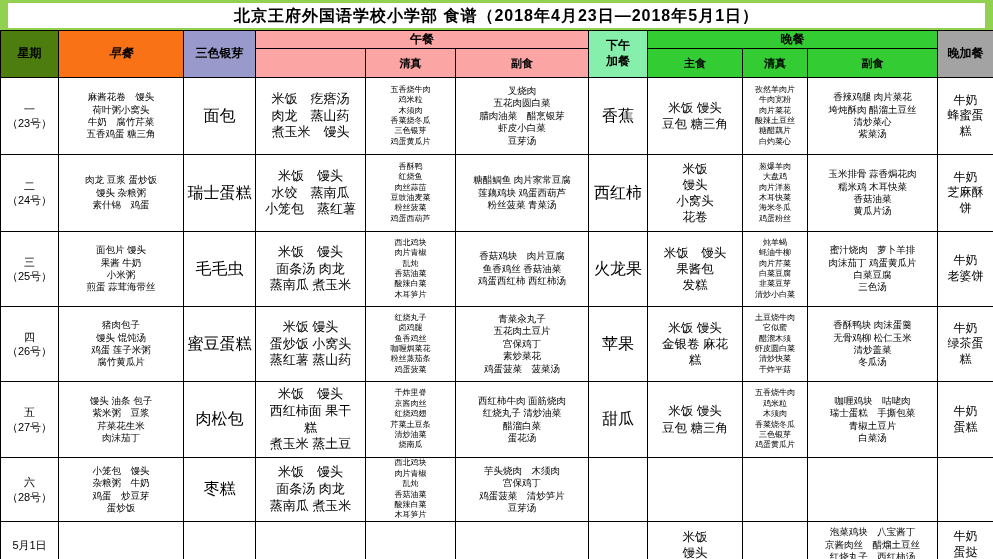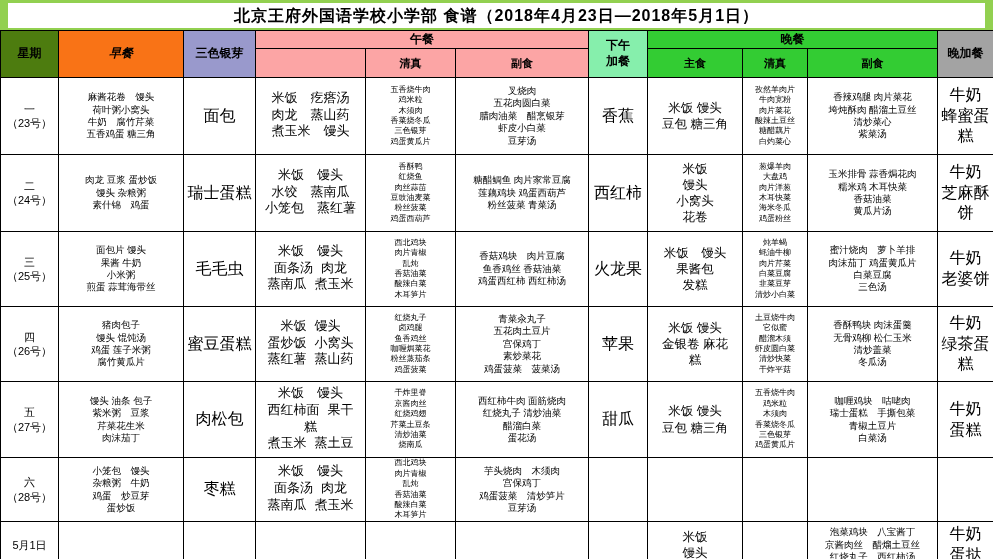--- a/index.html
+++ b/index.html
@@ -30,25 +30,25 @@
   .h-breakfast{background:#f97316;font-style:italic;}
   .h-amsnack{background:#9999CC;}
   .h-lunch{background:#fca5a5;}
   .h-pmsnack{background:#86efac;line-height:1.15;}
   .h-dinner{background:#33CC33;}
   .h-evsnack{background:#a3a3a3;}
   .h-sub{font-size:11px;}
   td.day{font-size:11px;line-height:1.35;}
   td.bk {font-size:9.5px;line-height:1.45;}
   td.snk{font-size:16px;}
-  td.lm {font-size:13px;line-height:1.35;font-family:Liberation Mono, monospace;}
+  td.lm {font-size:13px;line-height:1.35;}
   td.hal{font-size:8px;line-height:1.28;}
   td.sd {font-size:9.5px;line-height:1.45;}
   td.ds {font-size:12.5px;line-height:1.35;}
-  td.ev {font-size:16px;line-height:1.3;}
+  td.ev {font-size:12px;line-height:1.3;}
 </style>
 </head>
 <body>
 
 <div class="title-bar">北京王府外国语学校小学部  食谱（2018年4月23日—2018年5月1日）</div>
 
 <table class="menu">
   <colgroup>
     <col style="width:58px">
       <col style="width:125px">

